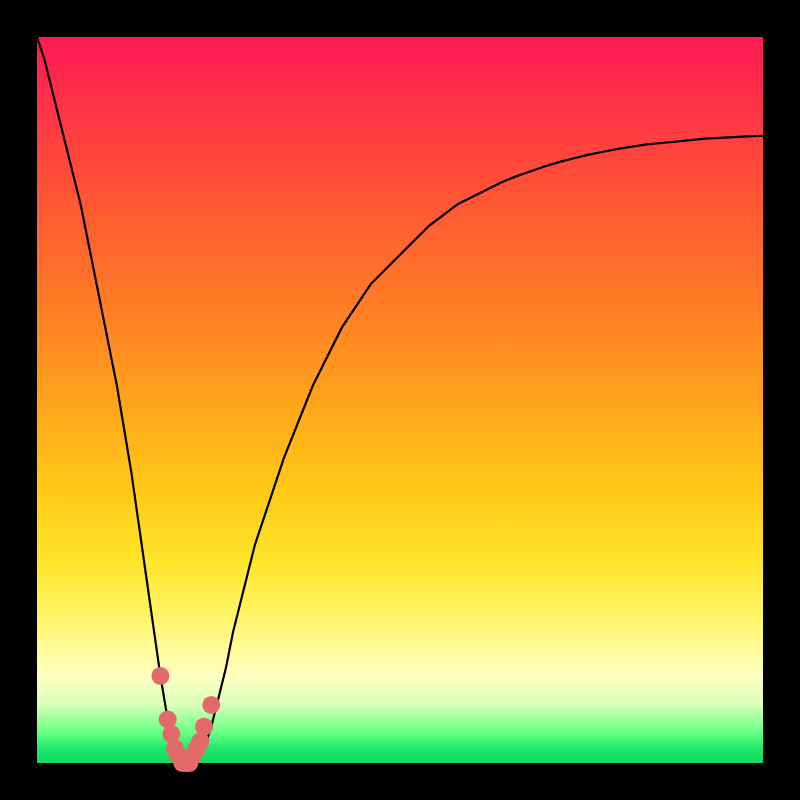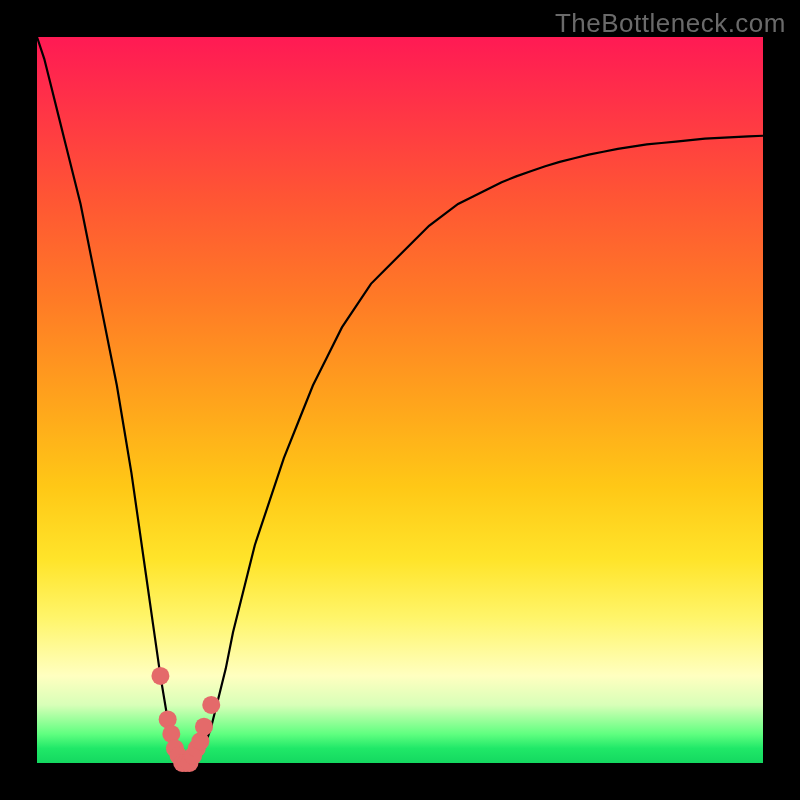--- a/index.html
+++ b/index.html
@@ -69,21 +69,20 @@
   .marker {
     fill: #e46a6a;
     stroke: none;
   }
 </style>
 </head>
 <body>
 
 <div class="frame">
 
-  <div class="watermark">TheBottleneck.com</div>
 
   <div class="plot">
     <svg class="curves" viewBox="0 0 726 726" preserveAspectRatio="none">
       <path id="curve-path" class="curve-line" d="M0.00 0.00 L7.26 21.78 L14.52 50.82 L21.78 79.86 L29.04 108.90 L36.30 137.94 L43.56 166.98 L50.82 203.28 L58.08 239.58 L65.34 275.88 L72.60 312.18 L79.86 348.48 L87.12 392.04 L94.38 435.60 L101.64 486.42 L108.90 537.24 L116.16 588.06 L123.42 638.88 L130.68 682.44 L137.94 711.48 L145.20 726.00 L152.46 726.00 L159.72 726.00 L166.98 711.48 L174.24 689.70 L181.50 660.66 L188.76 631.62 L196.02 595.32 L203.28 566.28 L210.54 537.24 L217.80 508.20 L232.32 464.64 L246.84 421.08 L261.36 384.78 L275.88 348.48 L290.40 319.44 L304.92 290.40 L319.44 268.62 L333.96 246.84 L348.48 232.32 L363.00 217.80 L377.52 203.28 L392.04 188.76 L406.56 177.87 L421.08 166.98 L435.60 159.72 L450.12 152.46 L464.64 145.20 L479.16 139.39 L493.68 134.31 L508.20 129.23 L522.72 124.87 L537.24 121.24 L551.76 117.61 L566.28 114.71 L580.80 111.80 L595.32 109.63 L609.84 107.45 L624.36 106.00 L638.88 104.54 L653.40 103.09 L667.92 101.64 L682.44 100.91 L696.96 100.19 L711.48 99.46 L726.00 98.74 "></path>
       <g id="marker-group">
           <circle cx="123.42" cy="638.88" r="9" class="marker"></circle>
           <circle cx="130.68" cy="682.44" r="9" class="marker"></circle>
           <circle cx="134.31" cy="696.96" r="9" class="marker"></circle>
           <circle cx="137.94" cy="711.48" r="9" class="marker"></circle>
           <circle cx="141.57" cy="718.74" r="9" class="marker"></circle>

